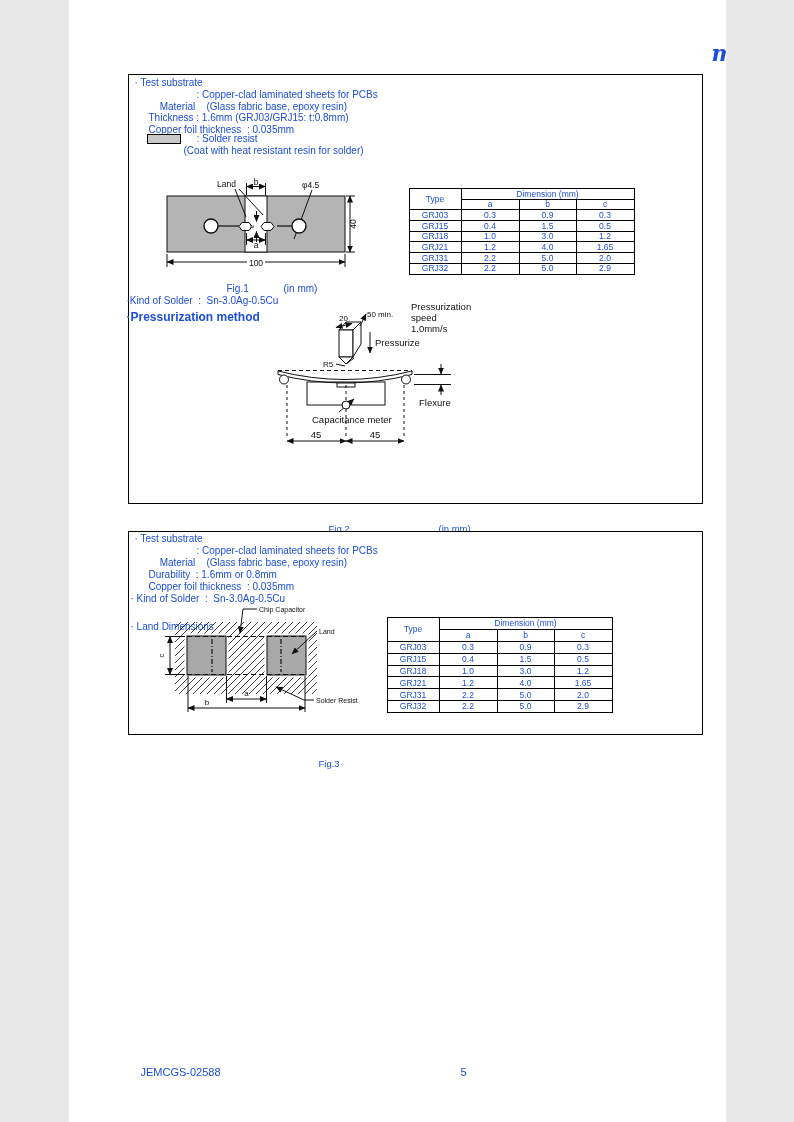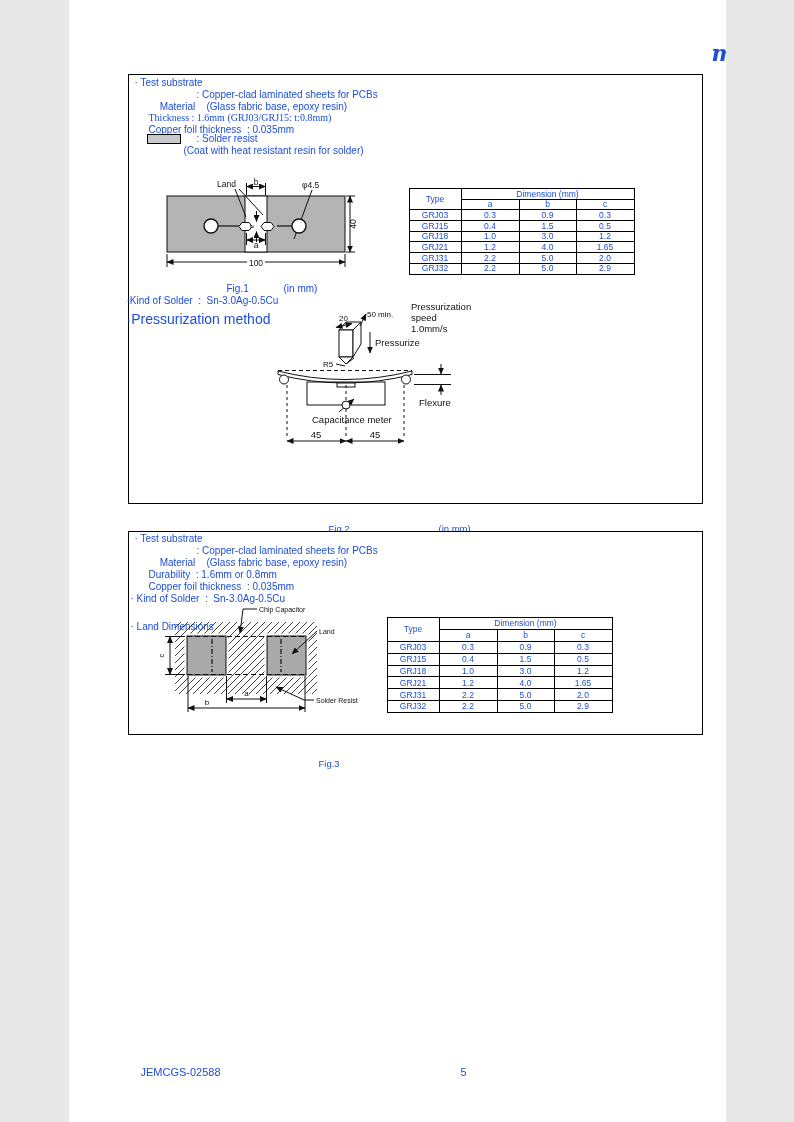--- a/index.html
+++ b/index.html
@@ -1,21 +1,21 @@
 <!DOCTYPE html>
 <html><head>
 <meta charset="utf-8">
 <style>
   html,body{margin:0;padding:0;background:#e8e8e8;}
   .page{position:relative;width:657px;height:1122px;background:#ffffff;margin:0 auto;
         font-family:"Liberation Sans",sans-serif;color:#1d4ed8;overflow:hidden;}
   .abs{position:absolute;}
   .t10{font-size:10px;line-height:1.15;white-space:pre;}
   .t95{font-size:9.5px;line-height:1.15;white-space:pre;margin-top:44px;}
-  .t85{font-size:14px;line-height:1.15;white-space:pre;}
+  .t85{font-size:12px;line-height:1.15;white-space:pre;font-weight:bold;}
   .t11{font-size:11px;line-height:1.15;white-space:pre;}
   .u{border-bottom:1px solid #000;padding-bottom:1px;display:inline-block;}
   .box{position:absolute;border:1px solid #000;background:#fff;}
   .logo{font-family:"DejaVu Serif",serif;font-style:italic;font-weight:bold;
         font-size:22px;letter-spacing:-0.5px;}
   .swatch{position:absolute;width:32px;height:8px;border:1px solid #000;}
   table.dim{border-collapse:collapse;table-layout:fixed;position:absolute;background:#fff;}
   table.dim td{border:1px solid #000;text-align:center;vertical-align:middle;
                font-size:8.5px;padding:0;line-height:1;}
   table.t1 tr{height:10.7px;}
@@ -35,21 +35,21 @@
   </div>
 
   <div class="box" style="left:59px;top:74px;width:573px;height:428px;"></div>
 
   <div class="abs t10" style="left:66px;top:77px;">· Test substrate</div>
   <div class="abs t10" style="left:80px;top:89px;">
     <span>Material</span>
     <span class="abs" style="left:48px;top:0;">: Copper-clad laminated sheets for PCBs</span>
   </div>
   <div class="abs t10" style="left:138px;top:101px;">(Glass fabric base, epoxy resin)</div>
-  <div class="abs t10" style="left:80px;top:112px;font-family:Liberation Serif, serif;">Thickness : 1.6mm (GRJ03/GRJ15: t:0.8mm)</div>
+  <div class="abs t10" style="left:80px;top:112px;">Thickness : 1.6mm (GRJ03/GRJ15: t:0.8mm)</div>
   <div class="abs t10" style="left:80px;top:124px;">Copper foil thickness  : 0.035mm</div>
   <div class="swatch" style="left:78px;top:134px;background:#c9c9c9;"></div>
   <div class="abs t10" style="left:128px;top:133px;">: Solder resist</div>
   <div class="abs t10" style="left:115px;top:145px;">(Coat with heat resistant resin for solder)</div>
 
   <svg class="fig" style="left:88px;top:176px;" width="215" height="95" viewBox="0 0 215 95">
     <defs>
       <marker id="a1" orient="auto-start-reverse" markerUnits="userSpaceOnUse" markerWidth="8" markerHeight="6" refX="6.5" refY="3">
         <path d="M0,0 L7,3 L0,6 Z" fill="#111"></path>
       </marker>

